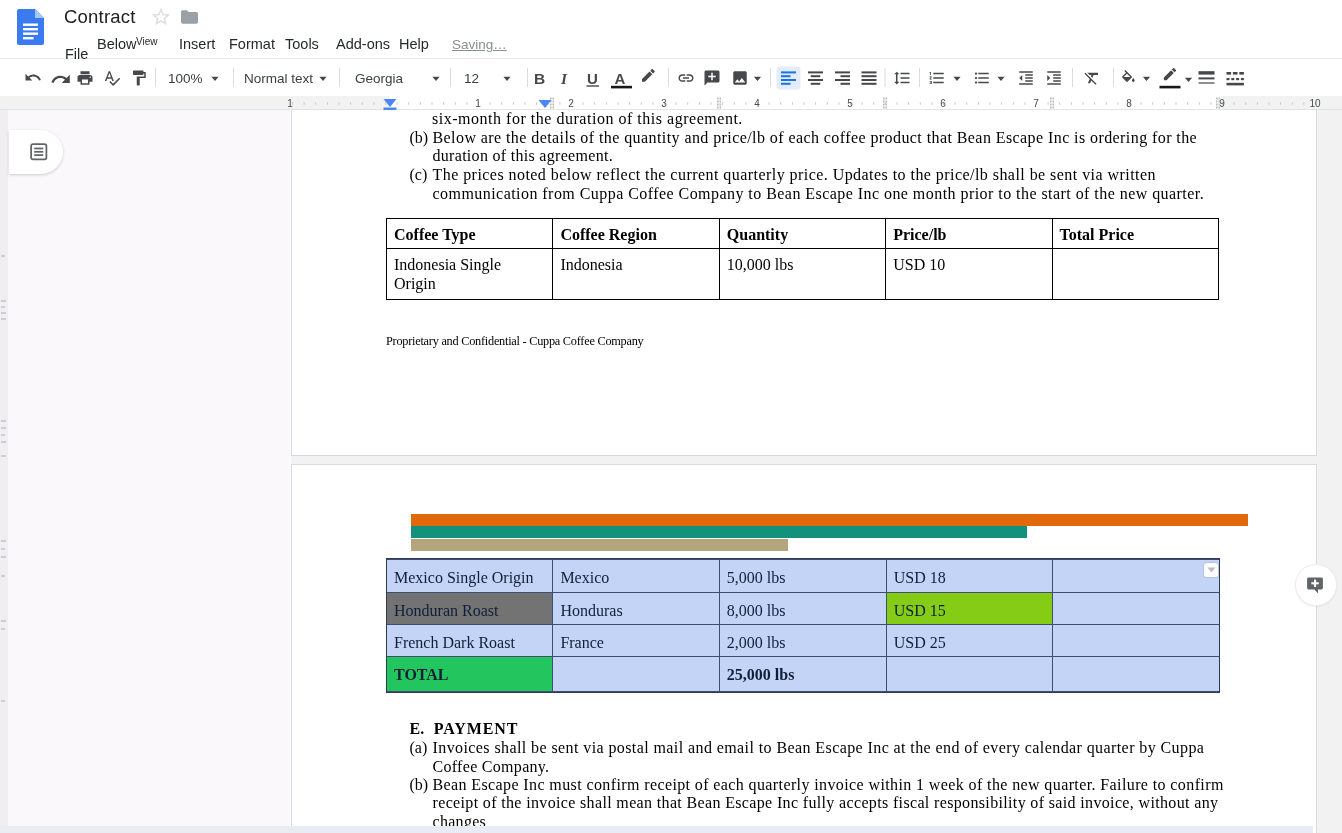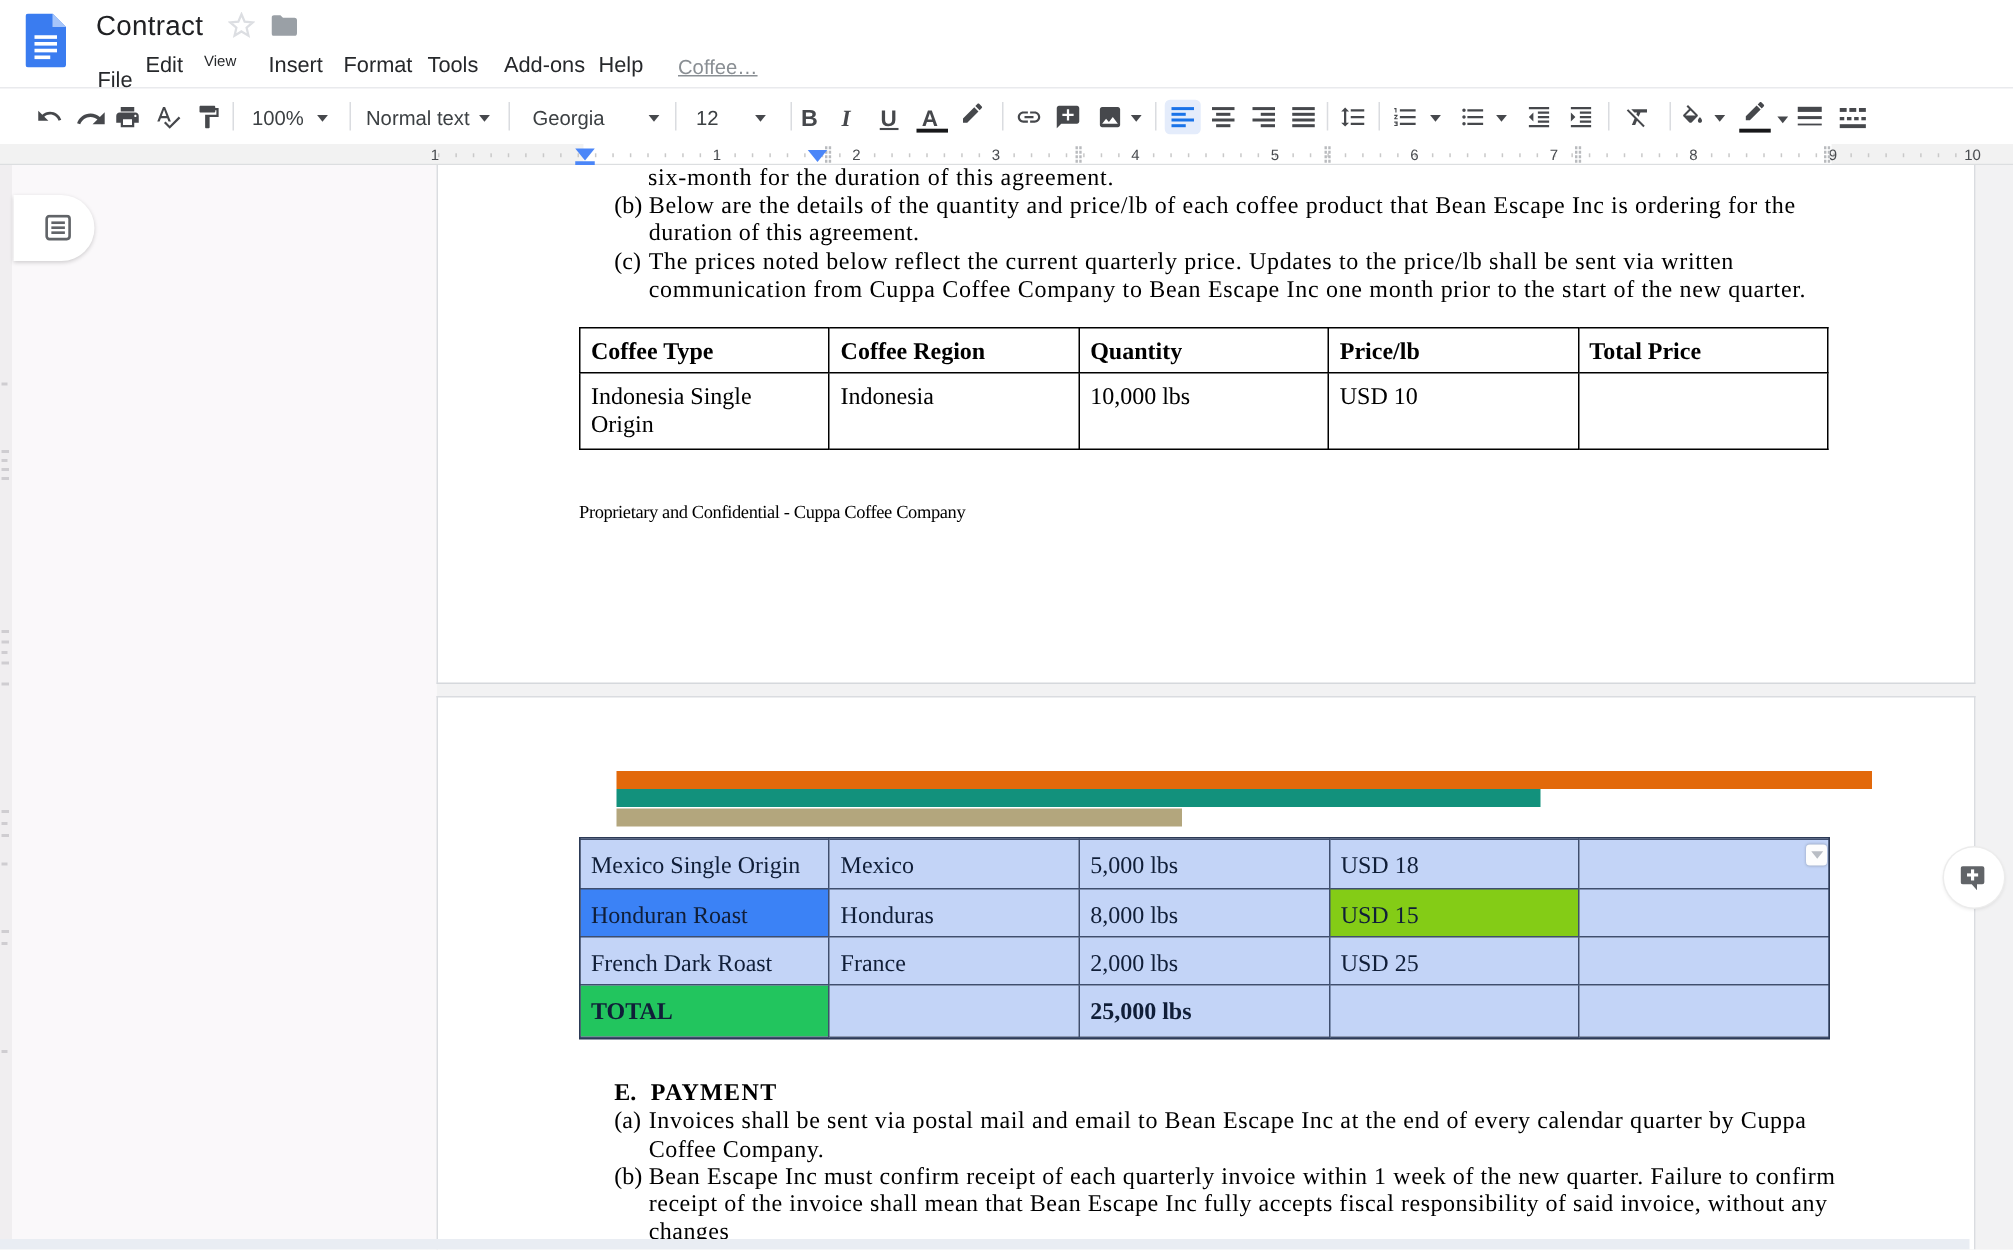--- a/index.html
+++ b/index.html
@@ -41,28 +41,28 @@
     </g>
 </svg>
 <div class="a" style="left:64px;top:6px;font-size:18.5px;color:#202124;letter-spacing:.2px">Contract</div>
 <svg class="a" style="left:152px;top:8px" width="18" height="18" viewBox="0 0 24 24">
     <path d="M12 17.27L18.18 21l-1.64-7.03L22 9.24l-7.19-.61L12 2 9.19 8.63 2 9.24l5.46 4.73L5.82 21z" fill="none" stroke="#dcdee2" stroke-width="2"></path>
   </svg>
 <svg class="a" style="left:181px;top:10px" width="17" height="14" viewBox="0 0 20 16">
     <path d="M0 2 a2 2 0 0 1 2-2 H7 l2 2 H18 a2 2 0 0 1 2 2 V14 a2 2 0 0 1 -2 2 H2 a2 2 0 0 1 -2-2 Z" fill="#9aa0a6"></path>
   </svg>
 <div class="a" style="left:65px;top:46px;font-size:14.5px;color:#26282b">File</div>
-<div class="a" style="left:97px;top:36px;font-size:14.5px;color:#26282b">Edit</div>
+<div class="a" style="left:97px;top:36px;font-size:14.5px;color:#26282b">Below</div>
 <div class="a" style="left:136px;top:36px;font-size:10px;color:#26282b">View</div>
 <div class="a" style="left:179px;top:36px;font-size:14.5px;color:#26282b">Insert</div>
 <div class="a" style="left:229px;top:36px;font-size:14.5px;color:#26282b">Format</div>
 <div class="a" style="left:285px;top:36px;font-size:14.5px;color:#26282b">Tools</div>
 <div class="a" style="left:336px;top:36px;font-size:14.5px;color:#26282b">Add-ons</div>
 <div class="a" style="left:399px;top:36px;font-size:14.5px;color:#26282b">Help</div>
-<div class="a" style="left:452px;top:37px;font-size:13.5px;color:#8a8f94;text-decoration:underline">Coffee…</div>
+<div class="a" style="left:452px;top:37px;font-size:13.5px;color:#8a8f94;text-decoration:underline">Saving…</div>
 <svg class="a" style="left:0;top:59px" width="1342" height="37" viewBox="0 0 1342 37">
 <g fill="#46484c" stroke="none">
 <path transform="translate(24,9.5) scale(0.75)" d="M12.5 8c-2.65 0-5.05.99-6.9 2.6L2 7v9h9l-3.62-3.62c1.39-1.16 3.16-1.88 5.12-1.88 3.54 0 6.55 2.31 7.6 5.5l2.37-.78C21.08 11.03 17.15 8 12.5 8z"></path>
       <path transform="translate(50,9.5) scale(0.9)" d="M18.4 10.6C16.55 8.99 14.15 8 11.5 8c-4.65 0-8.58 3.03-9.96 7.22L3.9 16c1.05-3.19 4.05-5.5 7.6-5.5 1.95 0 3.73.72 5.12 1.88L13 16h9V7l-3.6 3.6z"></path>
       <path transform="translate(76,10) scale(0.75)" d="M19 8H5c-1.66 0-3 1.34-3 3v6h4v4h12v-4h4v-6c0-1.66-1.34-3-3-3zm-3 11H8v-5h8v5zm3-7c-.55 0-1-.45-1-1s.45-1 1-1 1 .45 1 1-.45 1-1 1zm-1-9H6v4h12V3z"></path>
       <path transform="translate(103,10) scale(0.75)" d="M12.45 16h2.09L9.43 3H7.57L2.46 16h2.09l1.12-3h5.64l1.14 3zm-6.02-5L8.5 5.48 10.57 11H6.43zm15.16.59l-8.09 8.09L9.83 16l-1.41 1.41 5.09 5.09L23 13l-1.41-1.41z"></path>
       <path transform="translate(130,10) scale(0.75)" d="M18 4V3c0-.55-.45-1-1-1H5c-.55 0-1 .45-1 1v4c0 .55.45 1 1 1h12c.55 0 1-.45 1-1V6h1v4H9v11c0 .55.45 1 1 1h2c.55 0 1-.45 1-1v-9h8V4h-3z"></path>
       <rect x="155" y="9" width="1" height="19" fill="#dadce0"></rect>
 <text x="168" y="24" font-size="13.5" fill="#3c4043" font-family="Liberation Sans">100%</text>
       <path d="M211.4 17.7 L218.6 17.7 L215 22.1 Z" fill="#46484c"></path>
@@ -325,21 +325,21 @@
 <table class="a" style="left:386px;top:558.5px;border-collapse:collapse;table-layout:fixed;width:833px;font-family:'Liberation Serif',serif;font-size:16px;color:#101e38">
     <tbody>
       <tr style="height:33.1px">
         <td style="width:166.4px;border:1px solid #3f4e6e;background:#c3d4f7;padding:8px 4px 0 7px;vertical-align:top;line-height:19px;">Mexico Single Origin</td>
         <td style="width:166.4px;border:1px solid #3f4e6e;background:#c3d4f7;padding:8px 4px 0 7px;vertical-align:top;line-height:19px;">Mexico</td>
         <td style="width:167px;border:1px solid #3f4e6e;background:#c3d4f7;padding:8px 4px 0 7px;vertical-align:top;line-height:19px;">5,000 lbs</td>
         <td style="width:166.4px;border:1px solid #3f4e6e;background:#c3d4f7;padding:8px 4px 0 7px;vertical-align:top;line-height:19px;">USD 18</td>
         <td style="width:166.9px;border:1px solid #3f4e6e;background:#c3d4f7;padding:8px 4px 0 7px;vertical-align:top;line-height:19px;"></td>
       </tr>
       <tr style="height:32.5px">
-        <td style="width:166.4px;border:1px solid #3f4e6e;background:#3b82f6;padding:8px 4px 0 7px;vertical-align:top;line-height:19px;">Honduran Roast</td>
+        <td style="width:166.4px;border:1px solid #3f4e6e;background:#737373;padding:8px 4px 0 7px;vertical-align:top;line-height:19px;">Honduran Roast</td>
         <td style="width:166.4px;border:1px solid #3f4e6e;background:#c3d4f7;padding:8px 4px 0 7px;vertical-align:top;line-height:19px;">Honduras</td>
         <td style="width:166.4px;border:1px solid #3f4e6e;background:#c3d4f7;padding:8px 4px 0 7px;vertical-align:top;line-height:19px;">8,000 lbs</td>
         <td style="width:166.4px;border:1px solid #3f4e6e;background:#84cc16;padding:8px 4px 0 7px;vertical-align:top;line-height:19px;">USD 15</td>
         <td style="width:166.9px;border:1px solid #3f4e6e;background:#c3d4f7;padding:8px 4px 0 7px;vertical-align:top;line-height:19px;"></td>
       </tr>
       <tr style="height:32.4px">
         <td style="width:166.4px;border:1px solid #3f4e6e;background:#c3d4f7;padding:8px 4px 0 7px;vertical-align:top;line-height:19px;">French Dark Roast</td>
         <td style="width:166.4px;border:1px solid #3f4e6e;background:#c3d4f7;padding:8px 4px 0 7px;vertical-align:top;line-height:19px;">France</td>
         <td style="width:166.4px;border:1px solid #3f4e6e;background:#c3d4f7;padding:8px 4px 0 7px;vertical-align:top;line-height:19px;">2,000 lbs</td>
         <td style="width:166.4px;border:1px solid #3f4e6e;background:#c3d4f7;padding:8px 4px 0 7px;vertical-align:top;line-height:19px;">USD 25</td>

